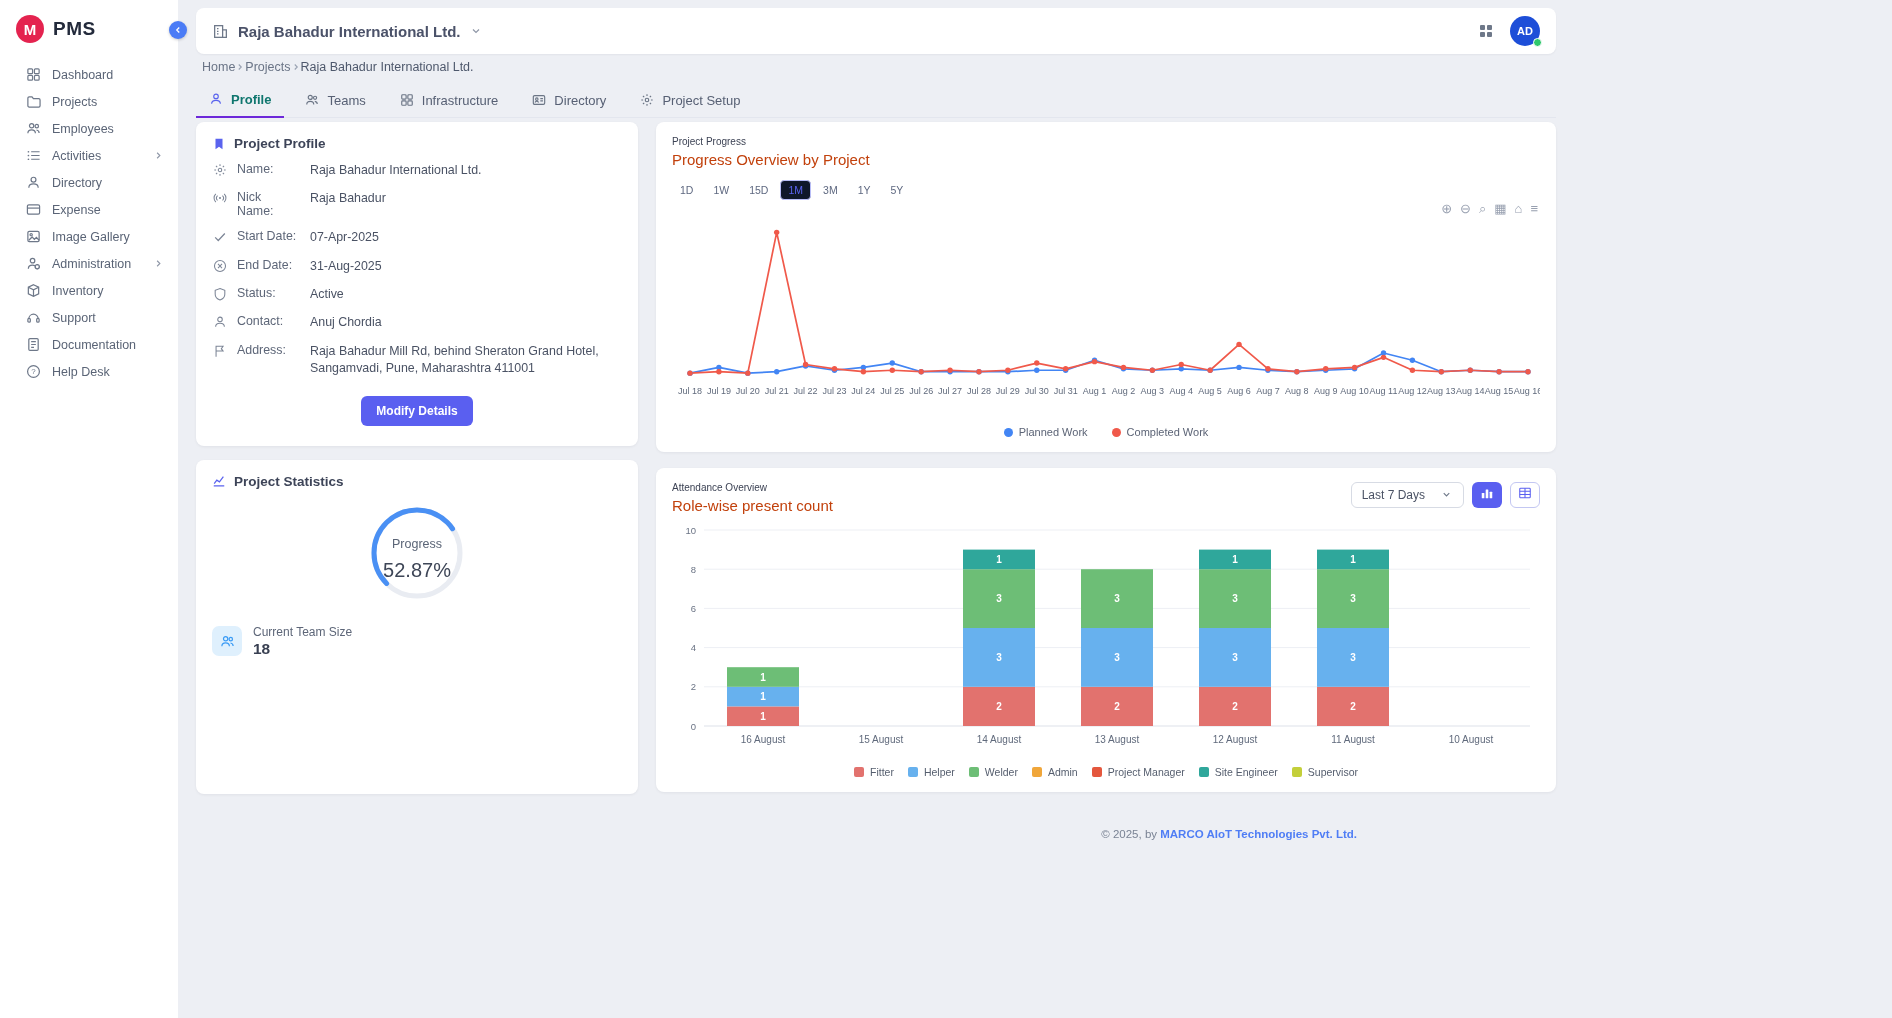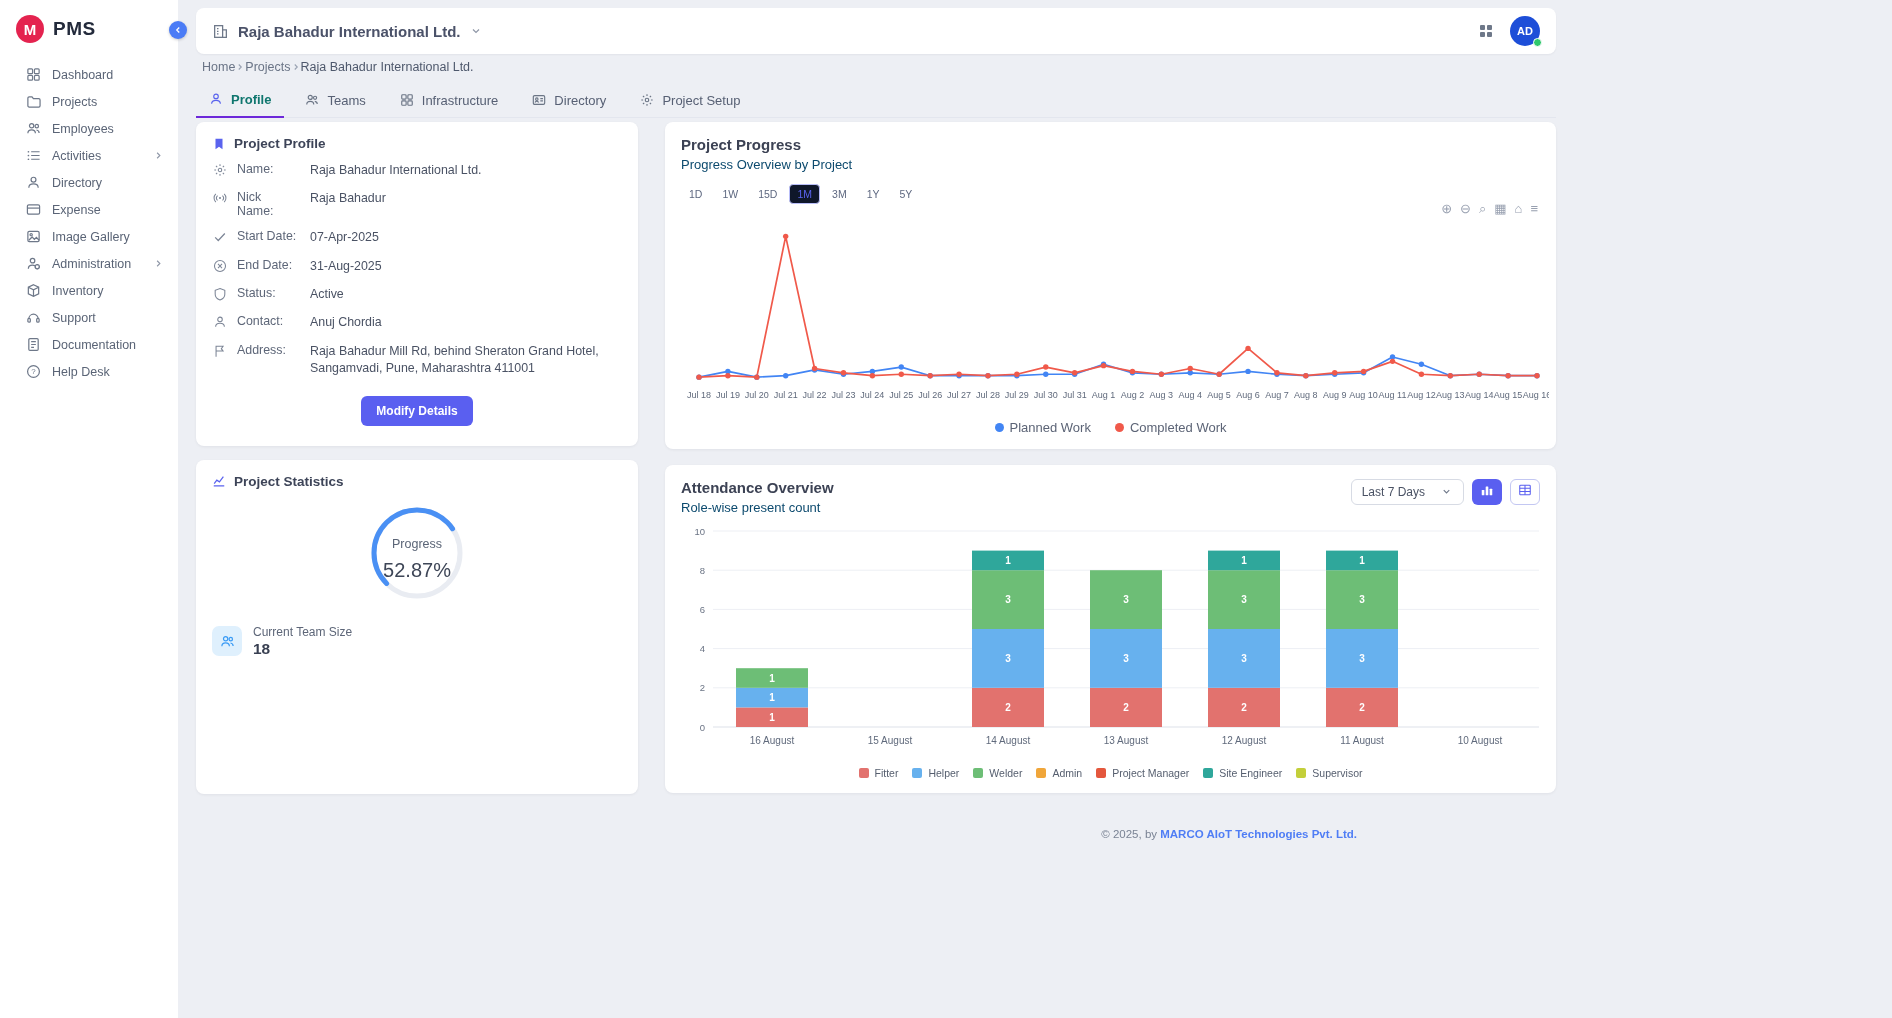--- a/index.html
+++ b/index.html
@@ -31,21 +31,21 @@
   .crumb{cursor:pointer}
   .crumb-sep{color:#9aa2b2;display:flex}
   .crumb-last{color:#4e586c}
   .tabs{position:absolute;left:196px;top:84px;width:1360px;display:flex;gap:8px;border-bottom:1px solid #e3e6ee}
   .tab{display:flex;align-items:center;gap:7px;padding:8px 13px 9px;font-size:13px;color:#576074;cursor:pointer}
   .tab .nav-icon{color:#6b7585}
   .tab.active{color:#0f766e;border-bottom:2px solid #6d28d9;margin-bottom:-1px;font-weight:600}
   .tab.active .nav-icon{color:#5a63ee}
 
   
-  .main{position:absolute;left:196px;top:122px;width:1360px;display:flex;gap:27px;align-items:flex-start}
+  .main{position:absolute;left:196px;top:122px;width:1360px;display:flex;gap:18px;align-items:flex-start}
   .col-left{width:442px;display:flex;flex-direction:column;gap:14px;flex-shrink:0}
   .col-right{flex:1;display:flex;flex-direction:column;gap:16px;min-width:0}
   .card{background:#fff;border-radius:8px;box-shadow:0 1px 3px rgba(18,24,40,.06);padding:14px 16px;position:relative}
   .card-title-row{display:flex;align-items:center;gap:8px;font-size:13.5px;font-weight:bold;color:#3d4458}
   .title-icon{color:#5a63ee;display:flex}
 
   
   .field-row{display:flex;align-items:flex-start;gap:9px;margin-top:11px;font-size:12.4px}
   .field-icon{color:#7c8596;width:16px;display:flex;justify-content:center;padding-top:1px;flex-shrink:0}
   .field-label{width:64px;color:#5d6678;flex-shrink:0}
@@ -58,29 +58,29 @@
   .gauge-box{position:relative;width:100px;height:100px}
   .gauge-label{position:absolute;top:34px;width:100%;text-align:center;font-size:12.5px;color:#5a6476}
   .gauge-value{position:absolute;top:56px;width:100%;text-align:center;font-size:20px;color:#3e4657}
   .stat-list{margin-top:22px;display:flex;flex-direction:column;gap:13px}
   .stat-row{display:flex;align-items:center;gap:11px}
   .stat-icon{width:30px;height:30px;border-radius:7px;background:#dff0fd;color:#3a9bf5;display:flex;align-items:center;justify-content:center;flex-shrink:0}
   .stat-label{font-size:12px;color:#5d6678}
   .stat-value{font-size:15.5px;font-weight:bold;color:#383f51;margin-top:1px}
 
   
-  .chart-title{font-size:15px;font-weight:bold;color:#3c4254}
-  .chart-subtitle{font-size:13px;color:#0c4a6e;margin-top:4px}
+  .chart-title{font-size:10px;font-weight:normal;color:#3c4254}
+  .chart-subtitle{font-size:15px;color:#c2410c;margin-top:4px}
   .range-row{display:flex;gap:4px;margin-top:12px}
   .range-pill{font-size:10.5px;color:#5e6880;padding:3px 7px;border-radius:4px;border:1px solid transparent;cursor:pointer}
   .range-pill.active{color:#5a63ee;border-color:#b9bef8;background:#0f172a}
   .plot-toolbar{position:absolute;right:18px;top:80px;display:flex;gap:8px;color:#98a0b0;font-size:13px}
   .tool-glyph{cursor:pointer;line-height:1}
   .chart-mount{margin-top:4px}
-  .line-legend{display:flex;justify-content:center;gap:24px;margin-top:6px;font-size:13px;color:#5c6476;align-items:center}
+  .line-legend{display:flex;justify-content:center;gap:24px;margin-top:16px;font-size:11px;color:#5c6476;align-items:center}
   .legend-item{display:flex;align-items:center;gap:6px;cursor:pointer}
   .legend-dot{width:9px;height:9px;border-radius:50%;display:inline-block}
   .legend-sq{width:10px;height:10px;border-radius:2px;display:inline-block}
 
   
   .att-header{display:flex;align-items:flex-start}
   .att-controls{margin-left:auto;display:flex;gap:8px;align-items:center}
   .select-box{display:flex;align-items:center;gap:16px;border:1px solid #d7dbe4;border-radius:6px;padding:5px 10px;font-size:12px;color:#4a5264;cursor:pointer;background:#fff}
   .select-box .nav-icon{width:12px;height:12px;color:#6e7889}
   .icon-btn{width:30px;height:26px;border-radius:6px;display:flex;align-items:center;justify-content:center;cursor:pointer}

